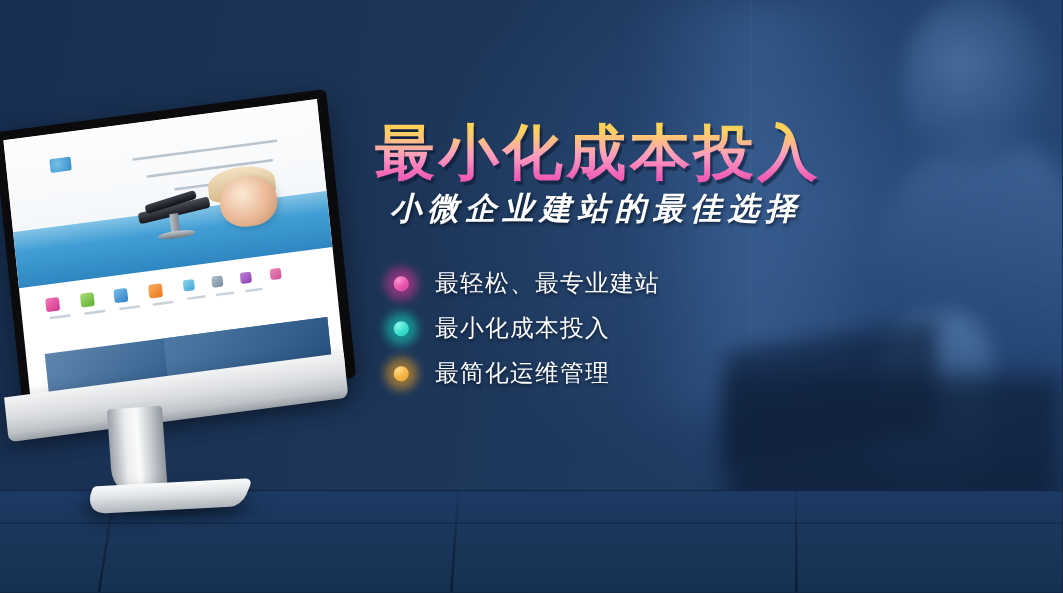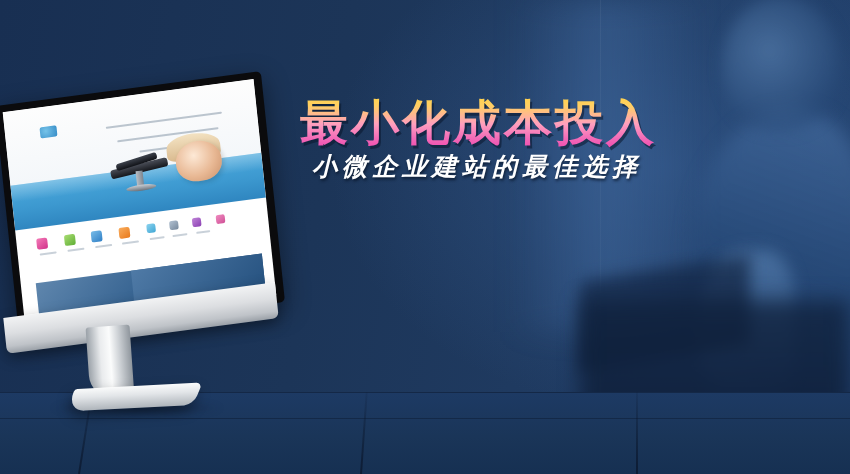--- a/index.html
+++ b/index.html
@@ -315,15 +315,40 @@
     </div>
     <div class="mon-chin"></div>
     <div class="mon-neck"></div>
     <div class="mon-foot"></div>
   </div>
 
   <div id="textcol">
     <div id="main-title">最小化成本投入</div>
     <div id="subtitle">小微企业建站的最佳选择</div>
 
+    <div id="bullets">
+      <div class="bullet">
+        <span class="dot-wrap">
+          <span class="dot-glow" style="background:#e0369b;"></span>
+          <span class="dot" style="background:radial-gradient(circle at 35% 30%,#ff8fd0,#e0369b 65%,#b21c78);"></span>
+        </span>
+        <span class="bullet-text">最轻松、最专业建站</span>
+      </div>
+
+      <div class="bullet">
+        <span class="dot-wrap">
+          <span class="dot-glow" style="background:#15d6c2;"></span>
+          <span class="dot" style="background:radial-gradient(circle at 35% 30%,#89f6ea,#15d6c2 65%,#0ba496);"></span>
+        </span>
+        <span class="bullet-text">最小化成本投入</span>
+      </div>
+
+      <div class="bullet">
+        <span class="dot-wrap">
+          <span class="dot-glow" style="background:#f2a321;"></span>
+          <span class="dot" style="background:radial-gradient(circle at 35% 30%,#ffd885,#f2a321 65%,#c77c0c);"></span>
+        </span>
+        <span class="bullet-text">最简化运维管理</span>
+      </div>
+    </div>
   </div>
 
 </div>
 
 </body></html>

